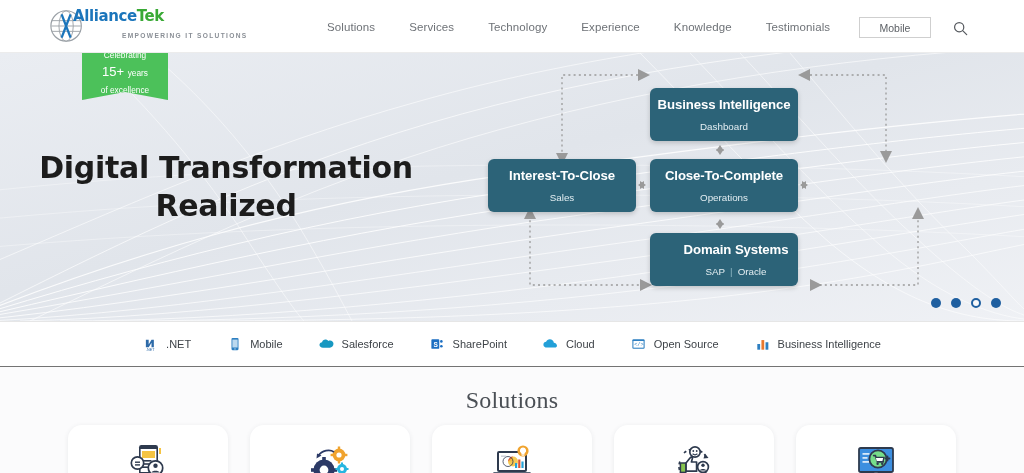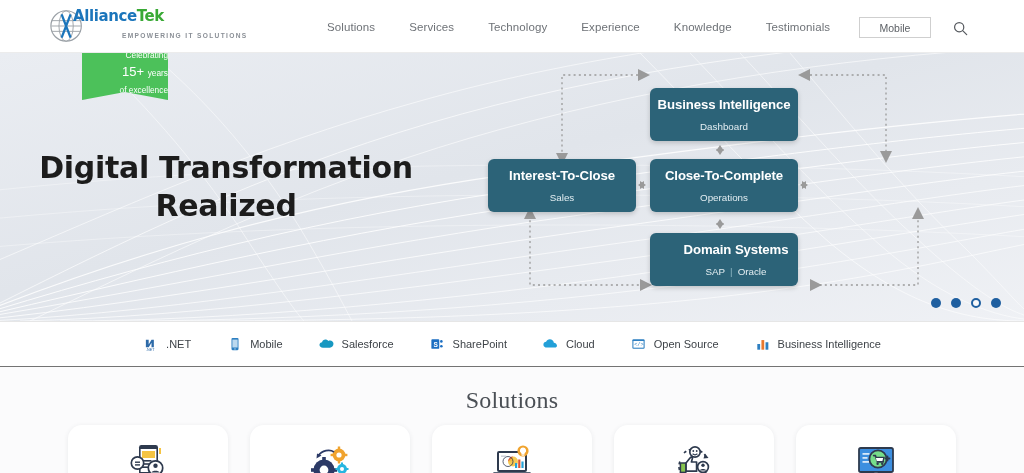--- a/index.html
+++ b/index.html
@@ -71,21 +71,21 @@
     overflow: hidden;
     background: linear-gradient(160deg, #e9ecf1 0%, #e2e6ec 42%, #e7eaef 70%, #eef0f4 100%);
   }
   .hero-svg { position: absolute; left: 0; top: 0; width: 1024px; height: 268px; }
 
   
   .ribbon {
     position: absolute; left: 82px; top: -7px;
     width: 86px; height: 54px;
     background: #4cc15a;
-    color: #fff; text-align: right;
+    color: #fff; text-align: center;
     z-index: 20;
     padding-top: 2px;
     clip-path: polygon(0 0, 100% 0, 100% 100%, 50% 85%, 0 100%);
     box-shadow: 0 1px 2px rgba(0,0,0,.12);
   }
   .ribbon .l1 { font-size: 8.3px; margin-top: 1px; line-height: 12px; }
   .ribbon .l2 { font-size: 13px; line-height: 22px; font-weight: 400; }
   .ribbon .l2 small { font-size: 8.3px; }
   .ribbon .l3 { font-size: 8.3px; line-height: 12px; }
 

